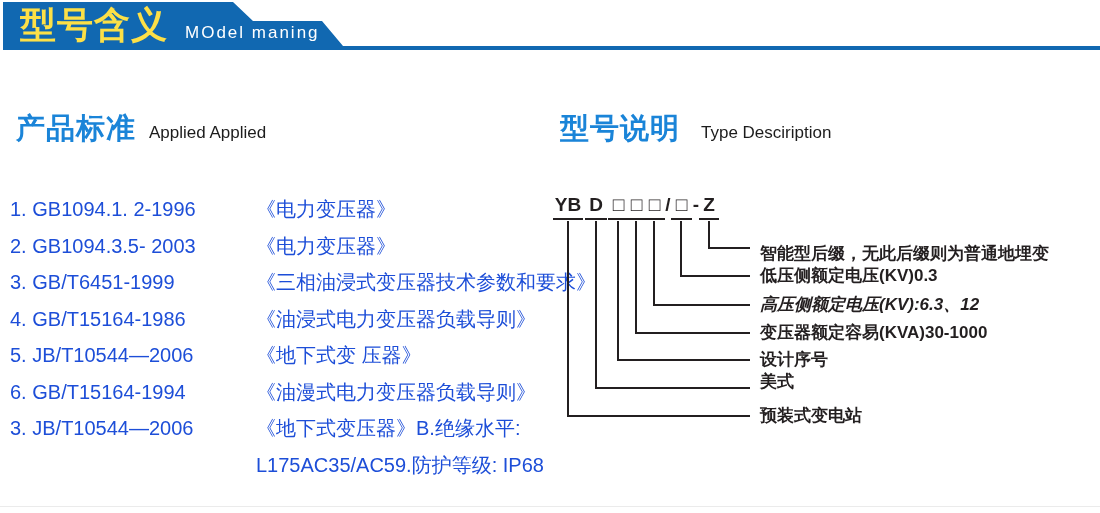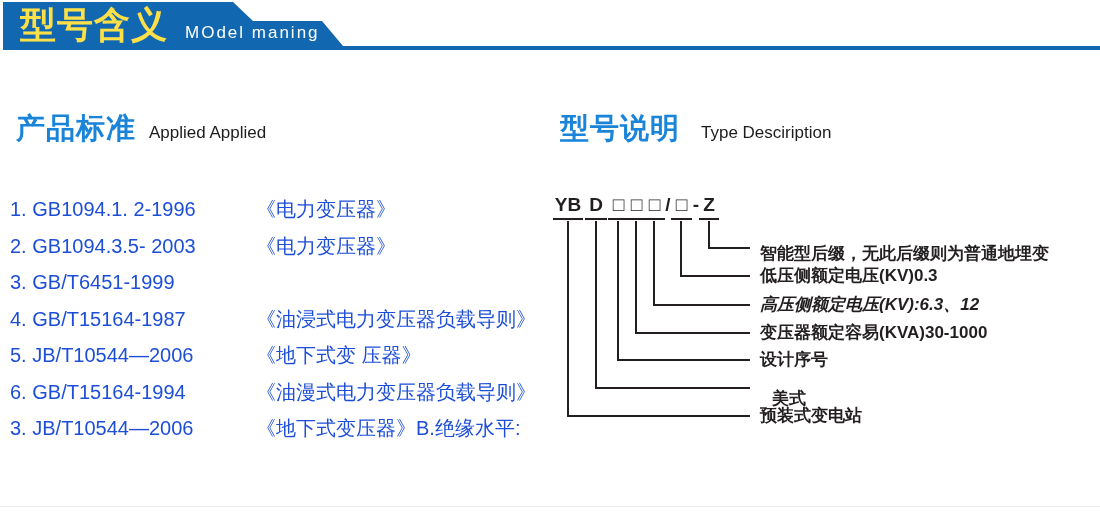--- a/index.html
+++ b/index.html
@@ -89,36 +89,41 @@
     <div class="std-row">
       <span class="std-code">1. GB1094.1. 2-1996</span>
       <span class="std-title">《电力变压器》</span>
     </div>
     <div class="std-row">
       <span class="std-code">2. GB1094.3.5- 2003</span>
       <span class="std-title">《电力变压器》</span>
     </div>
     <div class="std-row">
       <span class="std-code">3. GB/T6451-1999</span>
+      <span class="std-title">《三相油浸式变压器技术参数和要求》</span>
     </div>
     <div class="std-row">
-      <span class="std-code">4. GB/T15164-1987</span>
+      <span class="std-code">4. GB/T15164-1986</span>
       <span class="std-title">《油浸式电力变压器负载导则》</span>
     </div>
     <div class="std-row">
       <span class="std-code">5. JB/T10544—2006</span>
       <span class="std-title">《地下式变 压器》</span>
     </div>
     <div class="std-row">
       <span class="std-code">6. GB/T15164-1994</span>
       <span class="std-title">《油漫式电力变压器负载导则》</span>
     </div>
     <div class="std-row">
       <span class="std-code">3. JB/T10544—2006</span>
       <span class="std-title">《地下式变压器》B.绝缘水平:</span>
+    </div>
+    <div class="std-row">
+      <span class="std-code"></span>
+      <span class="std-title">L175AC35/AC59.防护等级: IP68</span>
     </div>
   </div>
 
   <span class="code-part u" style="left:553px;width:30px;">YB</span>
   <span class="code-part u" style="left:585px;width:22px;">D</span>
   <span class="code-part u" style="left:608px;width:21px;">□</span>
   <span class="code-part u" style="left:626px;width:21px;">□</span>
   <span class="code-part u" style="left:644px;width:21px;">□</span>
   <span class="code-part" style="left:663px;width:10px;">/</span>
   <span class="code-part u" style="left:671px;width:21px;">□</span>
@@ -133,17 +138,17 @@
     <path d="M618 221 V360 H750"></path>
     <path d="M596 221 V388 H750"></path>
     <path d="M568 221 V416 H750"></path>
   </svg>
 
   <div class="diagram-label" style="top:235px;margin-top:8px;">智能型后缀，无此后缀则为普通地埋变</div>
   <div class="diagram-label" style="top:265px;">低压侧额定电压(KV)0.3</div>
   <div class="diagram-label" style="top:294px;font-style:italic;">高压侧额定电压(KV):6.3、12</div>
   <div class="diagram-label" style="top:322px;">变压器额定容易(KVA)30-1000</div>
   <div class="diagram-label" style="top:349px;">设计序号</div>
-  <div class="diagram-label" style="top:388px;margin-left:12px;">美式</div>
+  <div class="diagram-label" style="top:371px;">美式</div>
   <div class="diagram-label" style="top:405px;">预装式变电站</div>
 
   <div class="bottom-line"></div>
 </div>
 
 </body></html>

